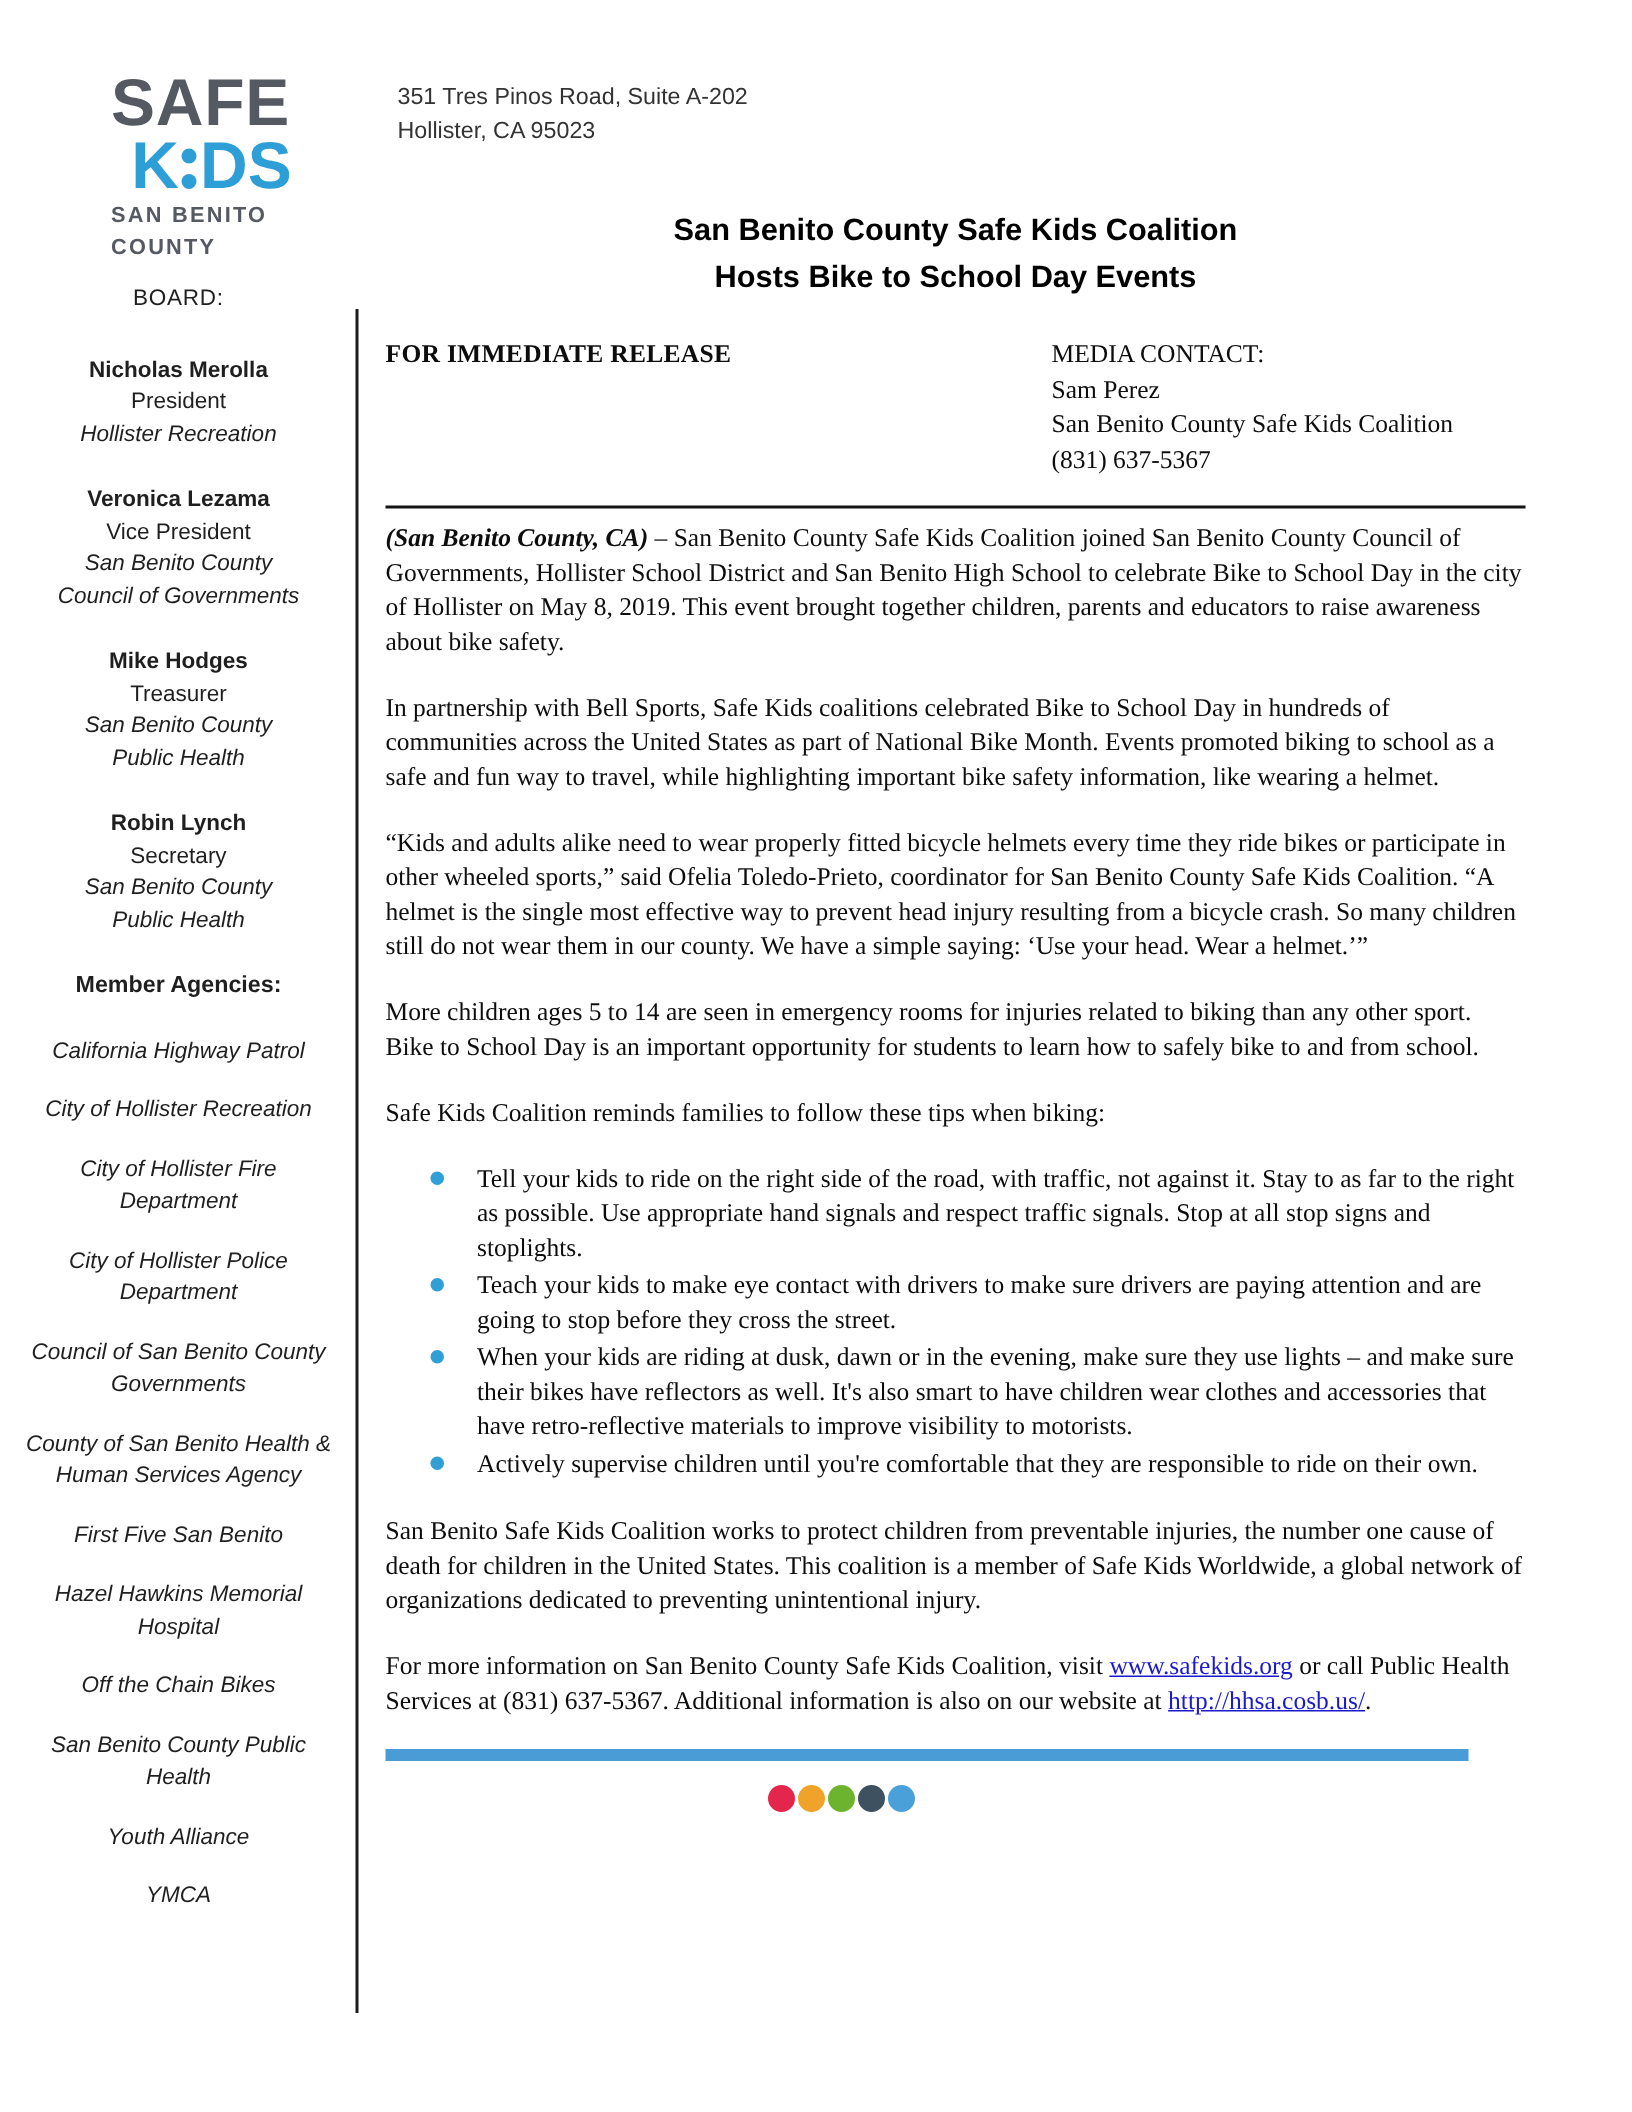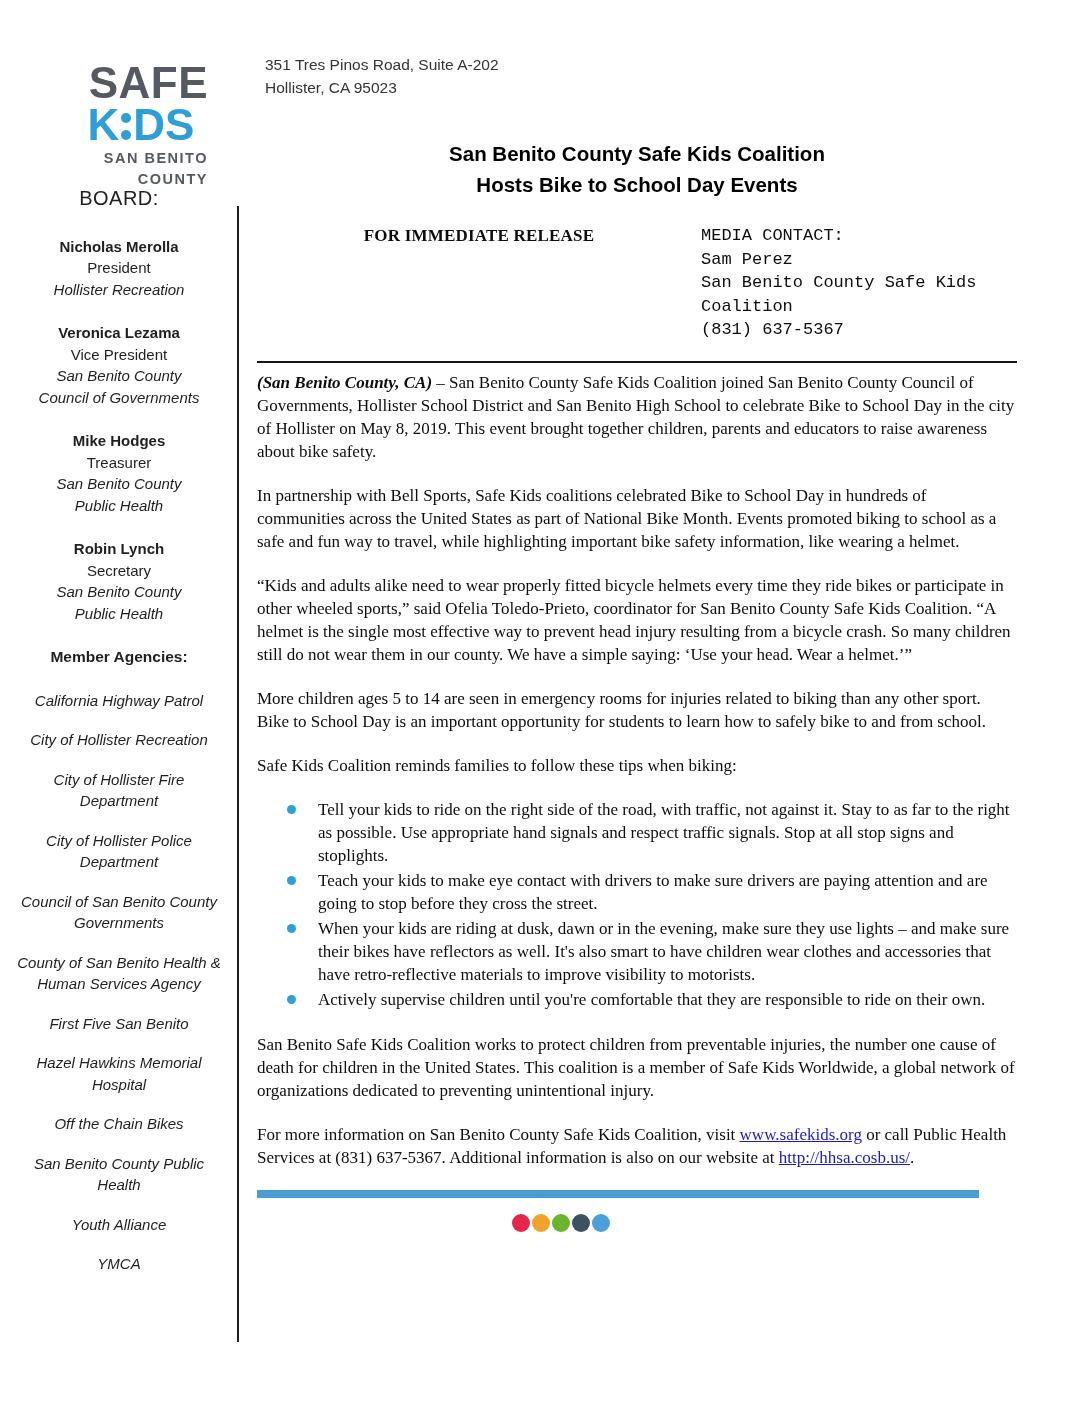--- a/index.html
+++ b/index.html
@@ -2,58 +2,58 @@
 <html style="--logo-blue: #2e9ed6; --logo-gray: #555a62; --bullet-blue: #2f9fd6; --bar-blue: #4a9cd6; --link-blue: #1a1acc;"><head>
 <meta charset="utf-8">
 <style>
   * { margin:0; padding:0; box-sizing:border-box; }
   html,body { background:#e8e8e8; }
   .page { position:relative; width:1088px; height:1408px; background:#ffffff;
           font-family:"Liberation Sans",sans-serif; color:#1a1a1a; overflow:hidden;
           margin:0 auto; }
 
   
-  .logo { position:absolute; left:74px; top:62px; width:134px; text-align:right; }
+  .logo { position:absolute; left:74px; top:48px; width:134px; text-align:left; }
   .logo-safe { font-size:44px; font-weight:bold; letter-spacing:0.5px;
                color:var(--logo-gray); line-height:0.95; }
   .logo-kids { font-size:44px; font-weight:bold; color:var(--logo-blue);
                line-height:0.95; display:flex; align-items:center; justify-content:center; }
   .logo-colon { display:inline-flex; flex-direction:column; gap:7px; margin:4px 2px 0; }
   .logo-colon i { width:10px; height:10px; border-radius:50%; background:var(--logo-blue); display:block; }
   .logo-sub { font-size:14.5px; font-weight:bold; letter-spacing:1.5px;
               color:var(--logo-gray); line-height:1.25; margin-top:3px; }
 
   
   .letterhead { position:absolute; left:265px; top:54px; font-size:15.5px;
                 line-height:22.5px; color:#333; }
 
   
   .sidebar { position:absolute; left:10px; top:188px; width:218px; text-align:center;
              font-size:15px; line-height:21.5px; color:#1f1f1f; }
-  .board-header { font-size:20px; letter-spacing:0.5px; margin-bottom:26px; }
+  .board-header { font-size:15px; letter-spacing:0.5px; margin-bottom:26px; }
   .member { margin-bottom:22px; }
   .member-name { font-weight:bold; }
   .member-org { font-style:italic; max-width:170px; margin:0 auto; }
   .agencies-header { font-weight:bold; font-size:15.5px; margin:6px 0 22px; }
   .agency { font-style:italic; margin:0 auto 18px; max-width:208px; }
 
   .vline { position:absolute; left:237px; top:206px; width:2px; height:1136px; background:#1c1c1c; }
 
   
   .main { position:absolute; left:257px; top:138px; width:760px;
           font-family:"Liberation Serif",serif; font-size:17px; line-height:23px; color:#0d0d0d; }
   .title { font-family:"Liberation Sans",sans-serif; font-size:20.5px; line-height:31px;
            font-weight:bold; text-align:center; color:#000; margin-bottom:24px; }
   .title span { display:block; }
 
   .release-row { display:flex; }
   .release-left { flex:1; }
-  .release-label { font-weight:bold; letter-spacing:0.2px;text-align:center; }
+  .release-label { font-weight:bold; letter-spacing:0.2px; }
   .release-line, .contact-line { line-height:23.5px; }
-  .release-right { width:316px;font-family:Liberation Mono, monospace; }
+  .release-right { width:316px; }
 
   .rule { border-top:2.5px solid #141414; margin:19px 0 8px; }
 
   .main p { margin-bottom:21px; }
   .lead { font-weight:bold; font-style:italic; }
 
   ul.tips { list-style:none; margin-bottom:22px; padding-left:30px; }
   ul.tips li { position:relative; padding-left:31px; margin-bottom:2px; }
   .bullet-dot { position:absolute; left:0; top:7px; width:9px; height:9px;
                 border-radius:50%; background:var(--bullet-blue); }

